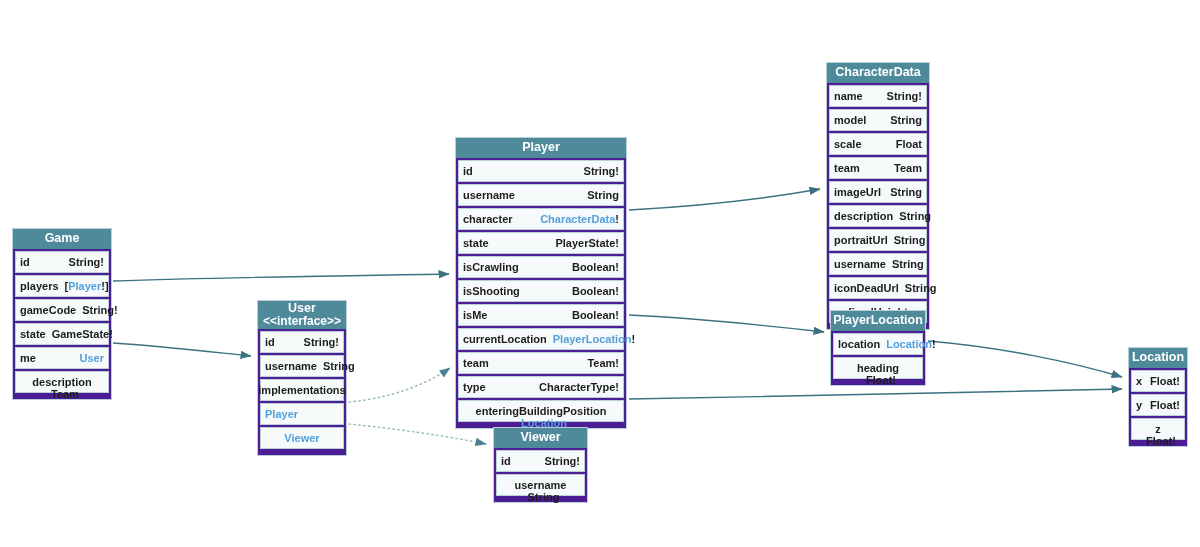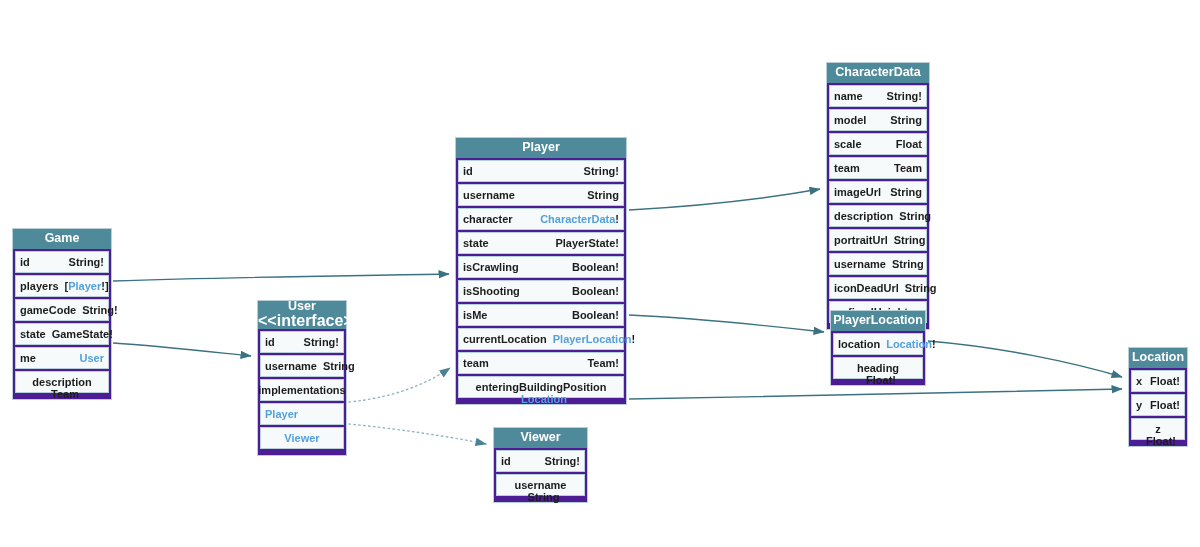--- a/index.html
+++ b/index.html
@@ -29,21 +29,21 @@
     font-weight: bold;
     font-size: 12.5px;
     line-height: 1.05;
     text-align: center;
     display: flex;
     flex-direction: column;
     justify-content: center;
     cursor: pointer;
   }
   .node-header.tall { height: 28px; }
-  .node-header .stereotype { font-size: 16px; font-weight: bold; }
+  .node-header .stereotype { font-size: 12px; font-weight: bold; }
   .rows { padding: 2px; }
   .row {
     display: flex;
     justify-content: space-between;
     align-items: center;
     height: 22px;
     box-sizing: border-box;
     margin-bottom: 2px;
     border: 1px solid var(--row-border, #c2d6de);
     background: var(--row-bg, #f7fafb);
@@ -172,20 +172,24 @@
         </div>
         <div class="row">
           <span class="field">currentLocation</span>
           <span class="type"><span class="link">PlayerLocation</span><span>!</span></span>
         </div>
         <div class="row">
           <span class="field">team</span>
           <span class="type"><span>Team!</span></span>
         </div>
         <div class="row">
+          <span class="field">type</span>
+          <span class="type"><span>CharacterType!</span></span>
+        </div>
+        <div class="row">
           <span class="field">enteringBuildingPosition</span>
           <span class="type"><span class="link">Location</span></span>
         </div>
       </div>
     </div>
     <div class="node" style="left: 493px; top: 427px; width: 95px;">
       <div class="node-header">
         <div>Viewer</div>
       </div>
       <div class="rows">

